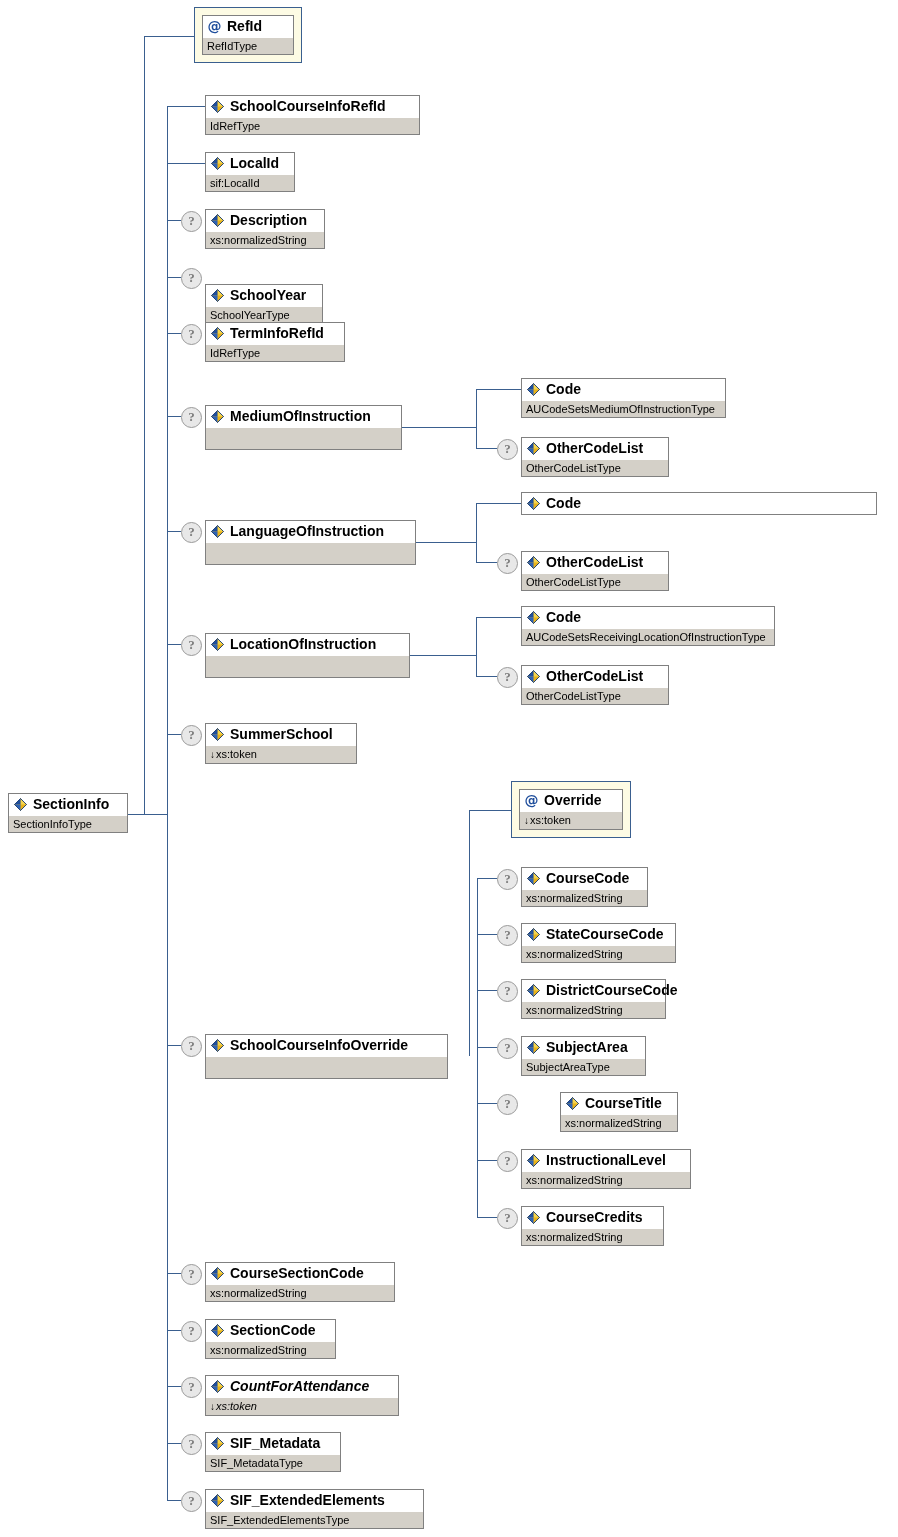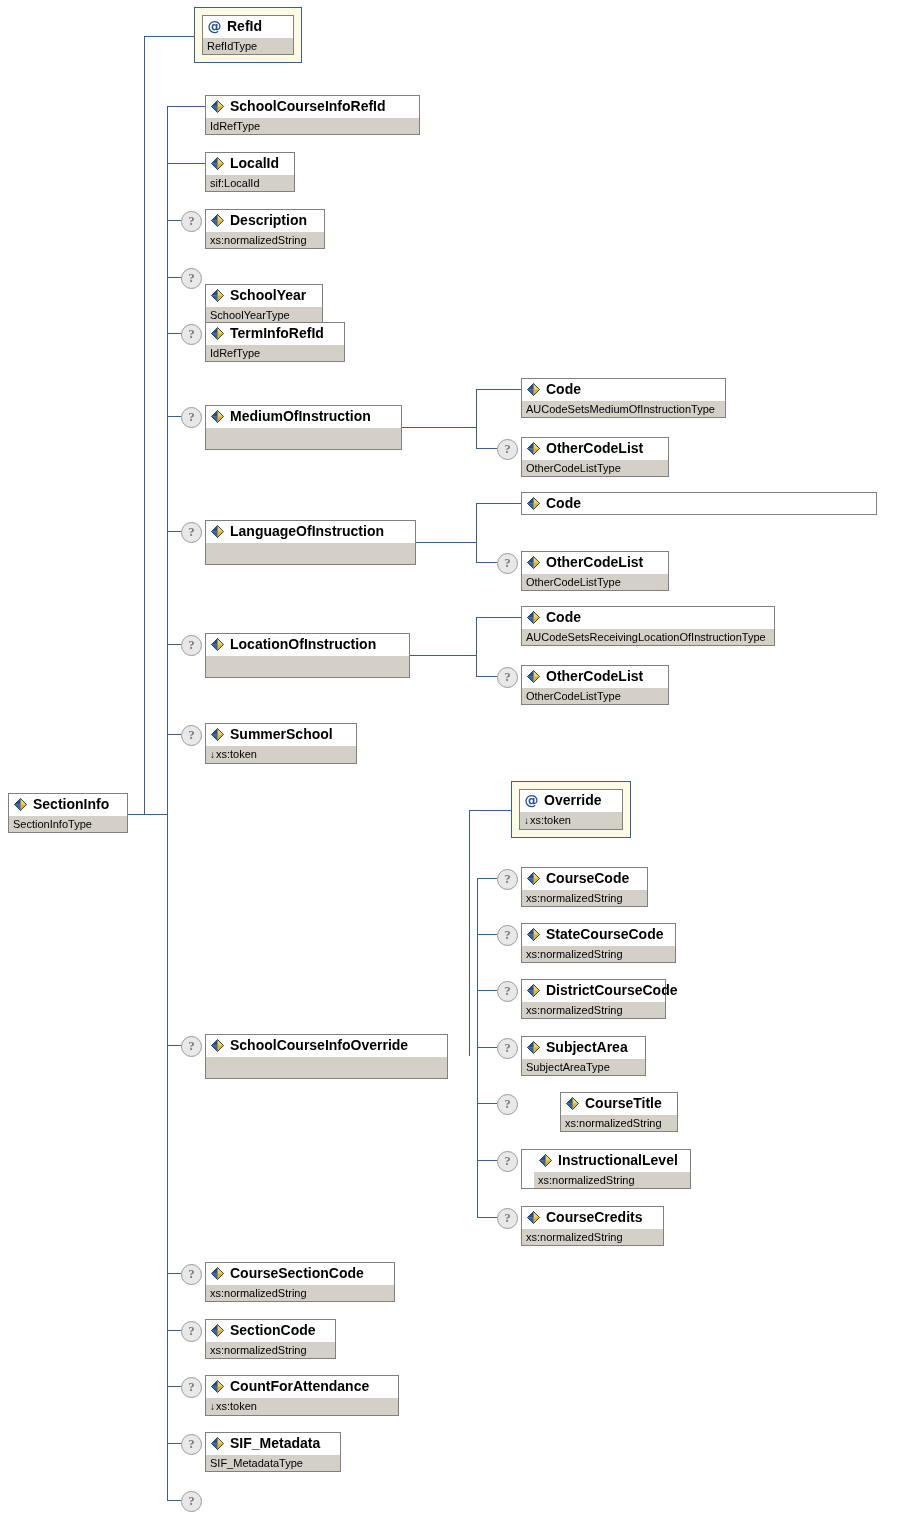--- a/index.html
+++ b/index.html
@@ -292,21 +292,21 @@
               <polygon points="7.5,1.5 13.5,7.5 7.5,13.5 1.5,7.5" fill="none" stroke="#1a3f7a" stroke-width="0.9"></polygon>
             </svg>
           </span>
           <span>SectionCode</span>
         </div>
         <div class="ntype">xs:normalizedString</div>
       </div>
     </div>
     <div class="qmark" style="left: 181px; top: 1321px;">?</div>
     <div class="hline" style="left: 167px; top: 1330px; width: 14px; background: rgb(58, 95, 143);"></div>
-    <div class="node" style="left: 205px; top: 1375px; width: 194px;">
+    <div class="node" style="left: 205px; top: 1375px; width: 194px; font-style: italic;">
       <div class="nbox" style="width: 194px;">
         <div class="nname">
           <span class="ico ico-elem">
             <svg width="15" height="15" viewBox="0 0 15 15">
               <polygon points="7.5,1.5 13.5,7.5 7.5,13.5 1.5,7.5" fill="#e8b21a" stroke="#8a6a10" stroke-width="0.8"></polygon>
               <polygon points="7.5,1.5 13.5,7.5 7.5,7.5" fill="#f5d44d"></polygon>
               <polygon points="7.5,1.5 7.5,7.5 1.5,7.5" fill="#1f4e9c"></polygon>
               <polygon points="1.5,7.5 7.5,7.5 7.5,13.5" fill="#2f63b5"></polygon>
               <polygon points="7.5,1.5 13.5,7.5 7.5,13.5 1.5,7.5" fill="none" stroke="#1a3f7a" stroke-width="0.9"></polygon>
             </svg>
@@ -330,20 +330,37 @@
               <polygon points="7.5,1.5 13.5,7.5 7.5,13.5 1.5,7.5" fill="none" stroke="#1a3f7a" stroke-width="0.9"></polygon>
             </svg>
           </span>
           <span>SIF_Metadata</span>
         </div>
         <div class="ntype">SIF_MetadataType</div>
       </div>
     </div>
     <div class="qmark" style="left: 181px; top: 1434px;">?</div>
     <div class="hline" style="left: 167px; top: 1443px; width: 14px; background: rgb(58, 95, 143);"></div>
+    <div class="node" style="left: 205px; top: 1489px; width: 219px;">
+      <div class="nbox" style="width: 219px;">
+        <div class="nname">
+          <span class="ico ico-elem">
+            <svg width="15" height="15" viewBox="0 0 15 15">
+              <polygon points="7.5,1.5 13.5,7.5 7.5,13.5 1.5,7.5" fill="#e8b21a" stroke="#8a6a10" stroke-width="0.8"></polygon>
+              <polygon points="7.5,1.5 13.5,7.5 7.5,7.5" fill="#f5d44d"></polygon>
+              <polygon points="7.5,1.5 7.5,7.5 1.5,7.5" fill="#1f4e9c"></polygon>
+              <polygon points="1.5,7.5 7.5,7.5 7.5,13.5" fill="#2f63b5"></polygon>
+              <polygon points="7.5,1.5 13.5,7.5 7.5,13.5 1.5,7.5" fill="none" stroke="#1a3f7a" stroke-width="0.9"></polygon>
+            </svg>
+          </span>
+          <span>SIF_ExtendedElements</span>
+        </div>
+        <div class="ntype">SIF_ExtendedElementsType</div>
+      </div>
+    </div>
     <div class="qmark" style="left: 181px; top: 1491px;">?</div>
     <div class="hline" style="left: 167px; top: 1500px; width: 14px; background: rgb(58, 95, 143);"></div>
     <div class="vline" style="left: 167px; top: 106px; height: 1394px; background: rgb(58, 95, 143);"></div>
     <div class="hline" style="left: 167px; top: 814px; width: 1px; background: rgb(58, 95, 143);"></div>
     <div class="hline" style="left: 402px; top: 427px; width: 74px; background: rgb(58, 95, 143);"></div>
     <div class="node" style="left: 521px; top: 378px; width: 205px;">
       <div class="nbox" style="width: 205px;">
         <div class="nname">
           <span class="ico ico-elem">
             <svg width="15" height="15" viewBox="0 0 15 15">
@@ -558,21 +575,21 @@
             </svg>
           </span>
           <span>CourseTitle</span>
         </div>
         <div class="ntype">xs:normalizedString</div>
       </div>
     </div>
     <div class="qmark" style="left: 497px; top: 1094px;">?</div>
     <div class="hline" style="left: 477px; top: 1103px; width: 20px; background: rgb(58, 95, 143);"></div>
     <div class="node" style="left: 521px; top: 1149px; width: 170px;">
-      <div class="nbox" style="width: 170px; padding-left: 12px;">
+      <div class="nbox" style="width: 170px;">
         <div class="nname">
           <span class="ico ico-elem">
             <svg width="15" height="15" viewBox="0 0 15 15">
               <polygon points="7.5,1.5 13.5,7.5 7.5,13.5 1.5,7.5" fill="#e8b21a" stroke="#8a6a10" stroke-width="0.8"></polygon>
               <polygon points="7.5,1.5 13.5,7.5 7.5,7.5" fill="#f5d44d"></polygon>
               <polygon points="7.5,1.5 7.5,7.5 1.5,7.5" fill="#1f4e9c"></polygon>
               <polygon points="1.5,7.5 7.5,7.5 7.5,13.5" fill="#2f63b5"></polygon>
               <polygon points="7.5,1.5 13.5,7.5 7.5,13.5 1.5,7.5" fill="none" stroke="#1a3f7a" stroke-width="0.9"></polygon>
             </svg>
           </span>

